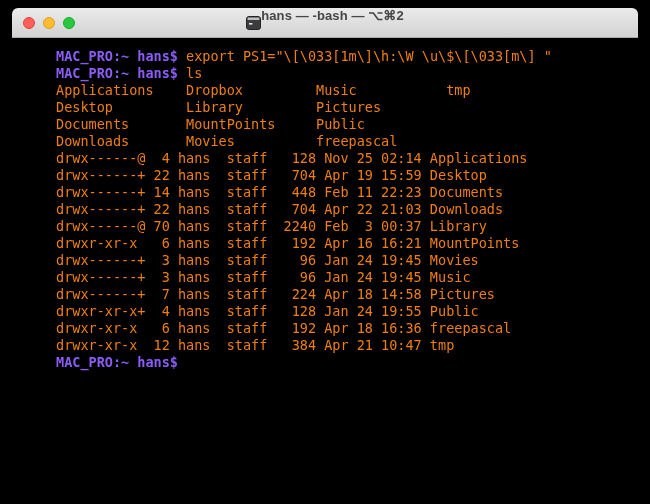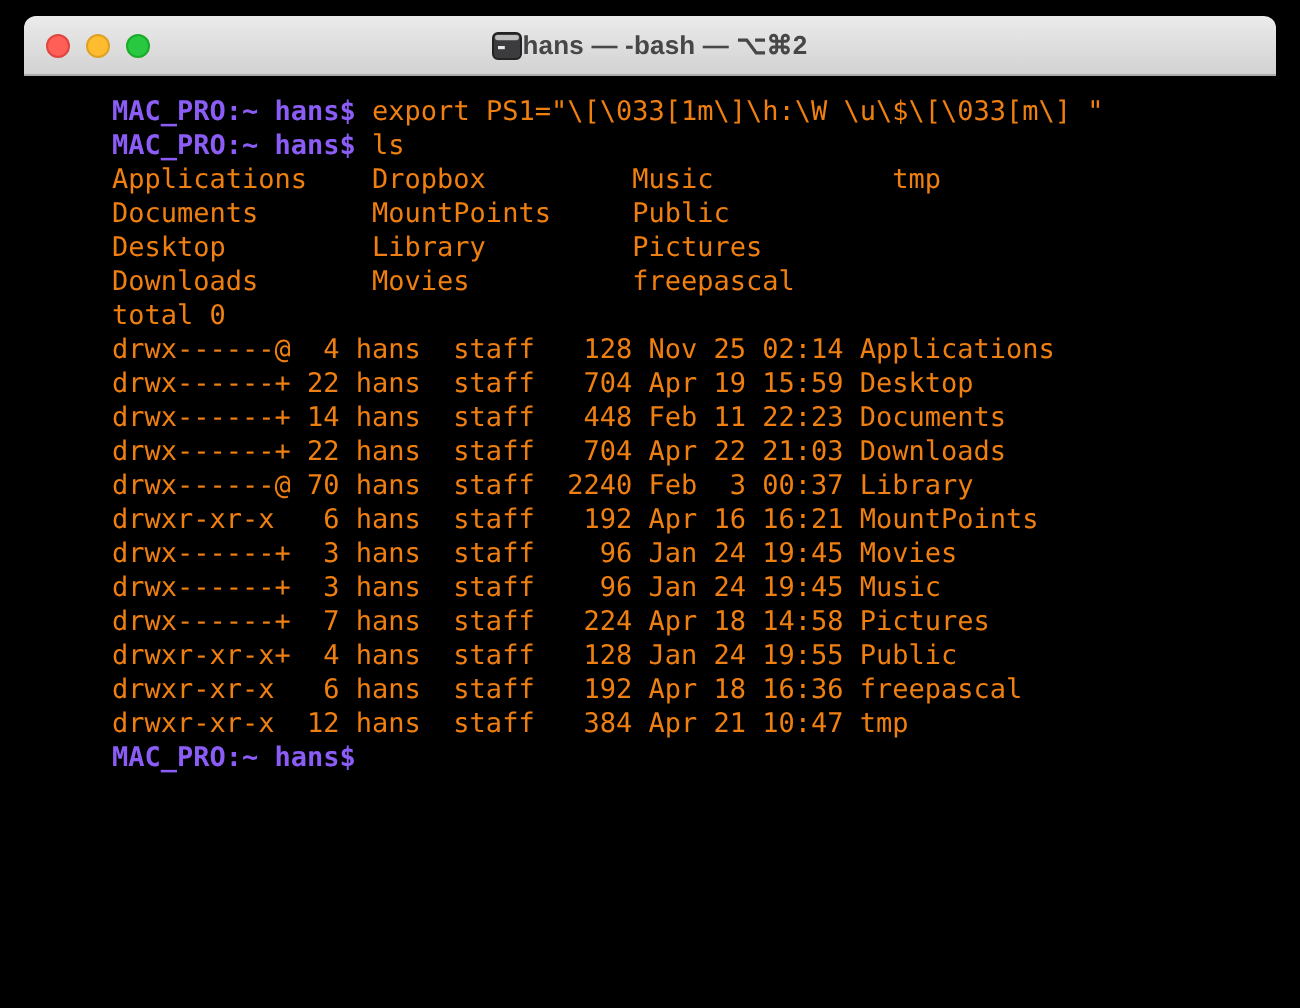--- a/index.html
+++ b/index.html
@@ -14,21 +14,21 @@
               border-bottom:1px solid #ababab; position:relative;
               display:flex; align-items:center; }
 
   .traffic { display:flex; gap:8px; margin-left:11px; position:relative; z-index:2; }
   .dot { width:12px; height:12px; border-radius:50%; display:inline-block; cursor:default; }
   .dot.red    { background:#ff5f57; border:1px solid #e0443e; }
   .dot.yellow { background:#febc2e; border:1px solid #dea123; }
   .dot.green  { background:#28c840; border:1px solid #1aab29; }
 
   .title-wrap { position:absolute; left:0; right:0; top:0; bottom:0;
-                display:flex; justify-content:center; align-items:center; }
+                display:flex; justify-content:center; }
   .proxy-icon { display:inline-flex; align-items:center; }
   .title { font-family:"Liberation Sans", sans-serif; font-size:13px;
            font-weight:bold; color:#474747; letter-spacing:0.1px; }
 
   .term-body { padding:10px 8px 0 44px; background:#000000; height:452px; cursor:text; }
   .tline { white-space:pre; font-size:13.5px; line-height:17px; color:#ee7f10; }
   .tline .prompt { font-weight:bold; color:#8b5cf6; }
 </style>
 </head>
 <body>
@@ -50,24 +50,23 @@
       </span>
       <span class="title">hans — -bash — ⌥⌘2</span>
     </div>
   </div>
 
   <div class="term-body">
     <div>
         <div class="tline"><span class="prompt">MAC_PRO:~ hans$</span><span> export PS1="\[\033[1m\]\h:\W \u\$\[\033[m\] "</span></div>
         <div class="tline"><span class="prompt">MAC_PRO:~ hans$</span><span> ls</span></div>
         <div class="tline">Applications    Dropbox         Music           tmp</div>
+        <div class="tline">Desktop         Library         Pictures</div>
         <div class="tline">Documents       MountPoints     Public</div>
-        <div class="tline">Desktop         Library         Pictures</div>
         <div class="tline">Downloads       Movies          freepascal</div>
-        <div class="tline">total 0</div>
         <div class="tline">drwx------@  4 hans  staff   128 Nov 25 02:14 Applications</div>
         <div class="tline">drwx------+ 22 hans  staff   704 Apr 19 15:59 Desktop</div>
         <div class="tline">drwx------+ 14 hans  staff   448 Feb 11 22:23 Documents</div>
         <div class="tline">drwx------+ 22 hans  staff   704 Apr 22 21:03 Downloads</div>
         <div class="tline">drwx------@ 70 hans  staff  2240 Feb  3 00:37 Library</div>
         <div class="tline">drwxr-xr-x   6 hans  staff   192 Apr 16 16:21 MountPoints</div>
         <div class="tline">drwx------+  3 hans  staff    96 Jan 24 19:45 Movies</div>
         <div class="tline">drwx------+  3 hans  staff    96 Jan 24 19:45 Music</div>
         <div class="tline">drwx------+  7 hans  staff   224 Apr 18 14:58 Pictures</div>
         <div class="tline">drwxr-xr-x+  4 hans  staff   128 Jan 24 19:55 Public</div>

